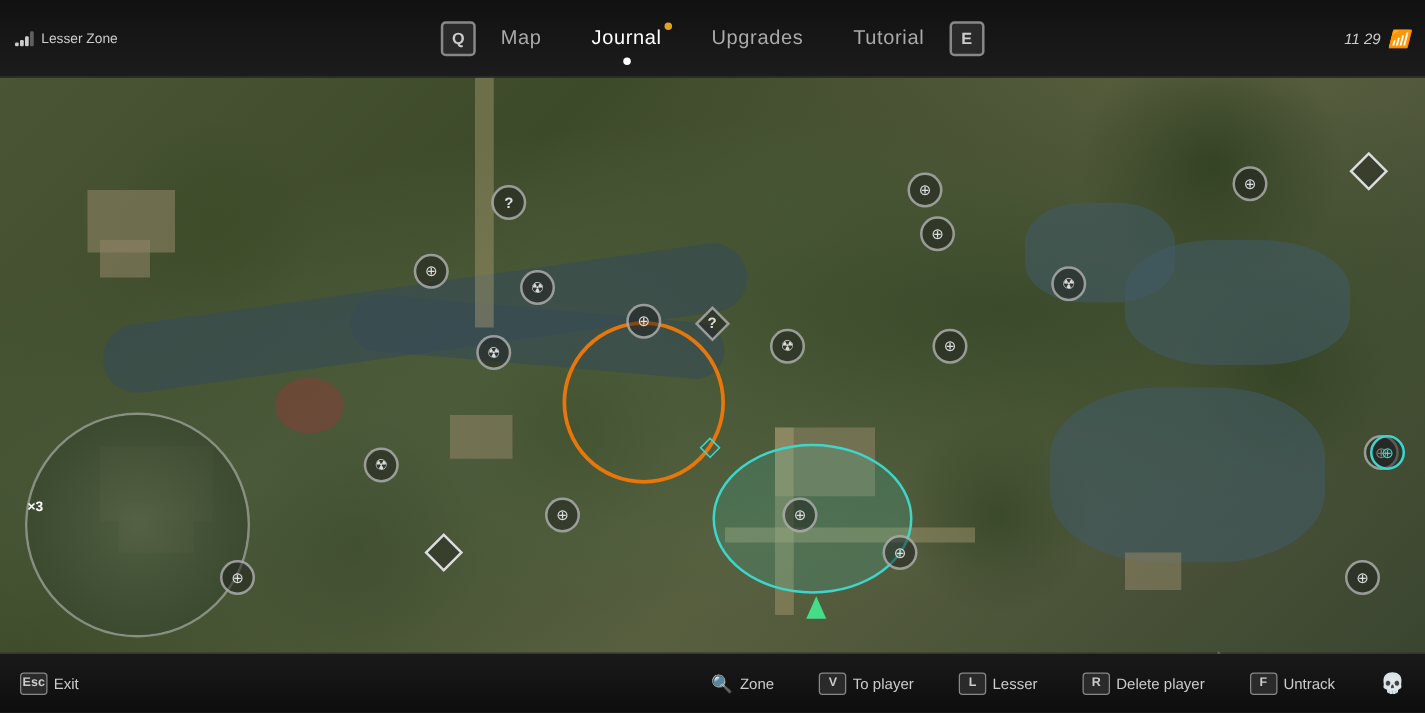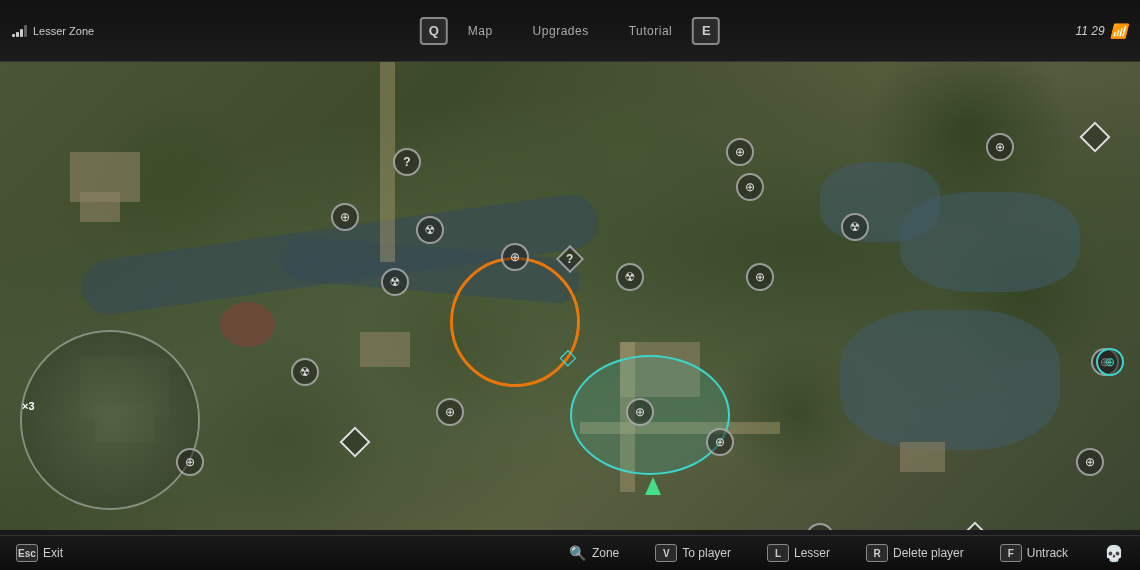--- a/index.html
+++ b/index.html
@@ -71,21 +71,21 @@
       justify-content: center;
       color: #ccc;
       font-size: 13px;
       font-weight: bold;
       background: #2a2a2a;
     }
 
     .nav-tab {
       padding: 8px 20px;
       color: #aaa;
-      font-size: 12px;
+      font-size: 16px;
       cursor: pointer;
       position: relative;
       letter-spacing: 0.5px;
     }
 
     .nav-tab.active {
       color: #fff;
     }
 
     .nav-tab.active::after {
@@ -255,21 +255,21 @@
       background: rgba(180, 165, 120, 0.4);
       z-index: 3;
     }
 
     
     .bottom-bar {
       position: absolute;
       bottom: 0;
       left: 0;
       right: 0;
-      height: 35px;
+      height: 48px;
       background: linear-gradient(to top, #0d0d0d 0%, #1a1a1a 100%);
       border-top: 1px solid #333;
       display: flex;
       align-items: center;
       padding: 0 16px;
       z-index: 10;
       gap: 0;
     }
 
     .bottom-action {
@@ -370,20 +370,24 @@
     <span>Lesser Zone</span>
   </div>
 
   <nav class="nav-tabs">
     <div class="key-badge">
       <span>Q</span>
     </div>
     <div class="nav-tab">
       <span>Map</span>
     </div>
+    <div class="nav-tab active">
+      <span>Journal</span>
+      <span class="dot-indicator" style="background:#e8a020;"></span>
+    </div>
     <div class="nav-tab">
       <span>Upgrades</span>
     </div>
     <div class="nav-tab">
       <span>Tutorial</span>
     </div>
     <div class="key-badge">
       <span>E</span>
     </div>
   </nav>

